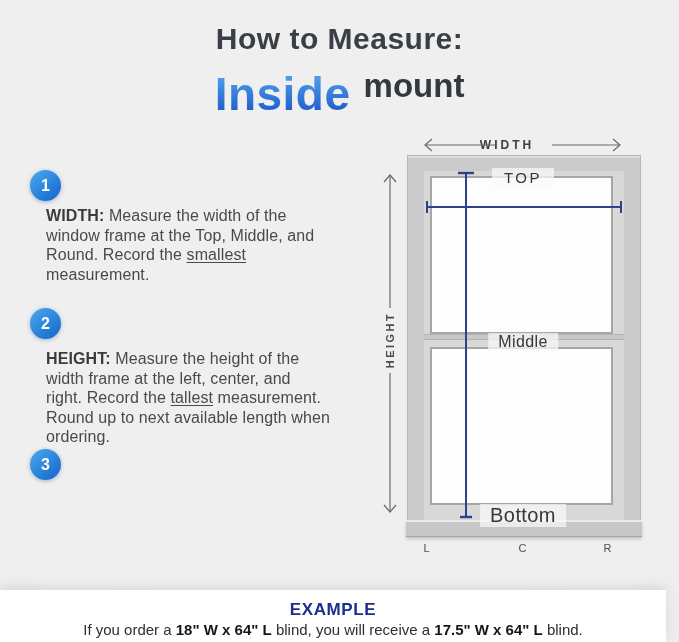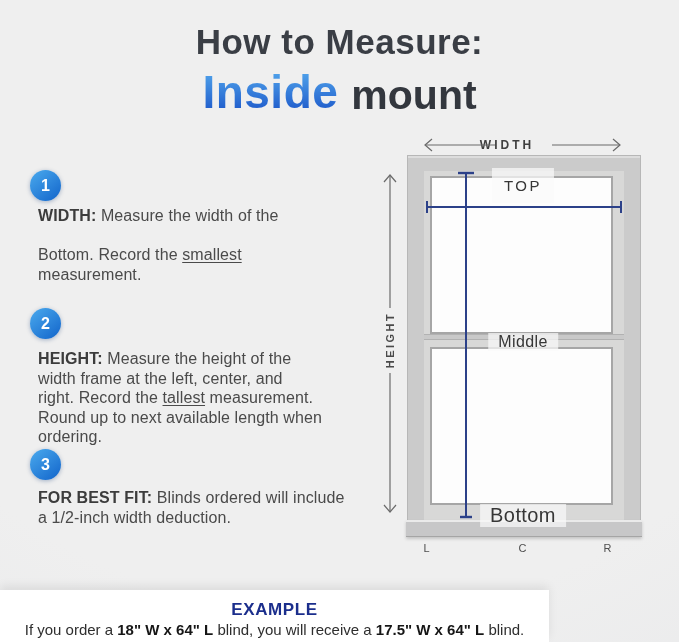--- a/index.html
+++ b/index.html
@@ -8,43 +8,43 @@
     font-family:"Liberation Sans","DejaVu Sans",sans-serif;
     background:#ebecee;
   }
   .page {
     position:relative; width:679px; height:642px; overflow:hidden;
     background:radial-gradient(130% 110% at 50% 35%, #efefef 55%, #e6e7e9 100%);
   }
 
   
   .titleblock { position:absolute; top:22px; left:0; right:0; text-align:center; }
-  .title-line1 { font-size:35px; font-weight:700; color:#3a3e45; letter-spacing:.5px; }
-  .title-line2 { margin-top:3px; display:flex; justify-content:center; align-items:flex-end; gap:13px; }
+  .title-line1 { font-size:30px; font-weight:700; color:#3a3e45; letter-spacing:.5px; }
+  .title-line2 { margin-top:11px; display:flex; justify-content:center; align-items:flex-start; gap:13px; }
   .title-inside {
     font-size:46px; font-weight:800; letter-spacing:.5px;
     background:linear-gradient(180deg,#55aaee 5%,#1c57c9 90%);
     -webkit-background-clip:text; background-clip:text;
     color:transparent; -webkit-text-fill-color:transparent;
   }
-  .title-mount { font-size:41px; font-weight:700; color:#33373e; }
+  .title-mount { font-size:33px; font-weight:700; color:#33373e; }
 
   
   .steps { position:absolute; left:30px; top:0; width:342px; }
   .step { position:absolute; left:0; width:342px; }
   .step-1 { top:170px; } .step-2 { top:308px; } .step-3 { top:449px; }
   .step-circle {
     width:31px; height:31px; border-radius:50%;
     background:linear-gradient(140deg,#45a3ea 10%,#176bce 90%);
     color:#fff; font-size:16px; font-weight:700;
     display:flex; align-items:center; justify-content:center;
     box-shadow:0 1px 4px rgba(20,60,120,.35);
   }
   .step-text {
-    margin-left:8px; font-size:16px; line-height:19.5px;
+    margin-left:16px; font-size:16px; line-height:19.5px;
     color:#4a4a4a; letter-spacing:.1px;
   }
   .step-1 .step-text { margin-top:5px; }
   .step-2 .step-text { margin-top:10px; }
   .step-3 .step-text { margin-top:8px; }
   .step-text b { font-weight:700; color:#3c3c3c; }
   .step-text .u { text-decoration:underline; text-underline-offset:2px;text-align:right; }
 
   
   .diagram { position:absolute; left:375px; top:130px; width:295px; height:430px; }
@@ -58,38 +58,38 @@
   .win-rail   { left:49px; top:204px; width:200px; height:6px; background:#c9c9c9;
                 border-top:1px solid #b2b2b2; border-bottom:1px solid #b2b2b2; }
   .win-sill   { left:31px; top:390px; width:236px; height:17px; background:#c7c7c8;
                 border-top:2px solid #eaeaea; border-bottom:1px solid #a5a5a5;
                 box-shadow:0 2px 3px rgba(0,0,0,.18); }
   .pos-label {
     left:148px; transform:translateX(-50%);
     background:rgba(250,250,250,.72); padding:0 10px;
     color:#363636; white-space:nowrap; z-index:4;
   }
-  .lbl-top    { top:38px;  font-size:15px; letter-spacing:2.5px; font-weight:500; padding:9px 12px; }
+  .lbl-top    { top:38px;  font-size:15px; letter-spacing:2.5px; font-weight:500; padding:1px 12px; }
   .lbl-middle { top:203px; font-size:16px; letter-spacing:.4px; }
   .lbl-bottom { top:374px; font-size:20px; letter-spacing:.4px; }
   .lcr { top:412px; font-size:11px; color:#4e4e4e; letter-spacing:1px; transform:translateX(-50%); }
   .lcr-l { left:52px; } .lcr-c { left:148px; } .lcr-r { left:233px; }
   .lbl-width {
     top:8px; left:132px; transform:translateX(-50%);
     font-size:12px; font-weight:600; letter-spacing:3px; color:#3f3f3f; z-index:4;
   }
   .lbl-height {
     top:210px; left:15px; transform:translate(-50%,-50%) rotate(-90deg);
     font-size:11px; font-weight:600; letter-spacing:2.5px; color:#4a4a4a; z-index:4; white-space:nowrap;
   }
   .diagram svg { position:absolute; left:0; top:0; z-index:6; pointer-events:none; }
 
   
   .footer {
-    position:absolute; left:0; top:590px; width:549px; height:52px;
+    position:absolute; left:0; top:590px; width:666px; height:52px;
     background:#ffffff; text-align:center;
     box-shadow:0 -4px 9px rgba(0,0,0,.08);
   }
   .example-heading { margin-top:10px; font-size:17px; font-weight:700; color:#1b2e8c; letter-spacing:.6px; }
   .example-line { margin-top:1px; font-size:15px; color:#2e2e2e; }
   .example-line b { font-weight:700; color:#161616; }
 </style>
 </head>
 <body>
 
@@ -99,29 +99,28 @@
     <div class="title-line1">How to Measure:</div>
     <div class="title-line2">
       <span class="title-inside">Inside</span>
       <span class="title-mount">mount</span>
     </div>
   </div>
 
   <div class="steps">
     <div class="step step-1">
       <div class="step-circle">1</div>
-      <div class="step-text"><b>WIDTH: </b><span>Measure the width of the</span><br><br><span>Bottom. Record the </span><span class="u">smallest</span><br><span>measurement.</span></div>
+      <div class="step-text"><b>WIDTH: </b><span>Measure the width of the</span><br><span>window frame at the Top, Middle, and</span><br><span>Round. Record the </span><span class="u">smallest</span><br><span>measurement.</span></div>
     </div>
     <div class="step step-2">
       <div class="step-circle">2</div>
       <div class="step-text"><b>HEIGHT: </b><span>Measure the height of the</span><br><span>width frame at the left, center, and</span><br><span>right. Record the </span><span class="u">tallest</span><span> measurement.</span><br><span>Round up to next available length when</span><br><span>ordering.</span></div>
     </div>
     <div class="step step-3">
       <div class="step-circle">3</div>
-      <div class="step-text"><b>FOR BEST FIT: </b><span>Blinds ordered will include</span><br><span>a 1/2-inch width deduction.</span></div>
     </div>
   </div>
 
   <div class="diagram">
     <div class="win-frame"></div>
     <div class="win-jamb"></div>
     <div class="win-pane pane-upper"></div>
     <div class="win-rail"></div>
     <div class="win-pane pane-lower"></div>
     <div class="win-sill"></div>

